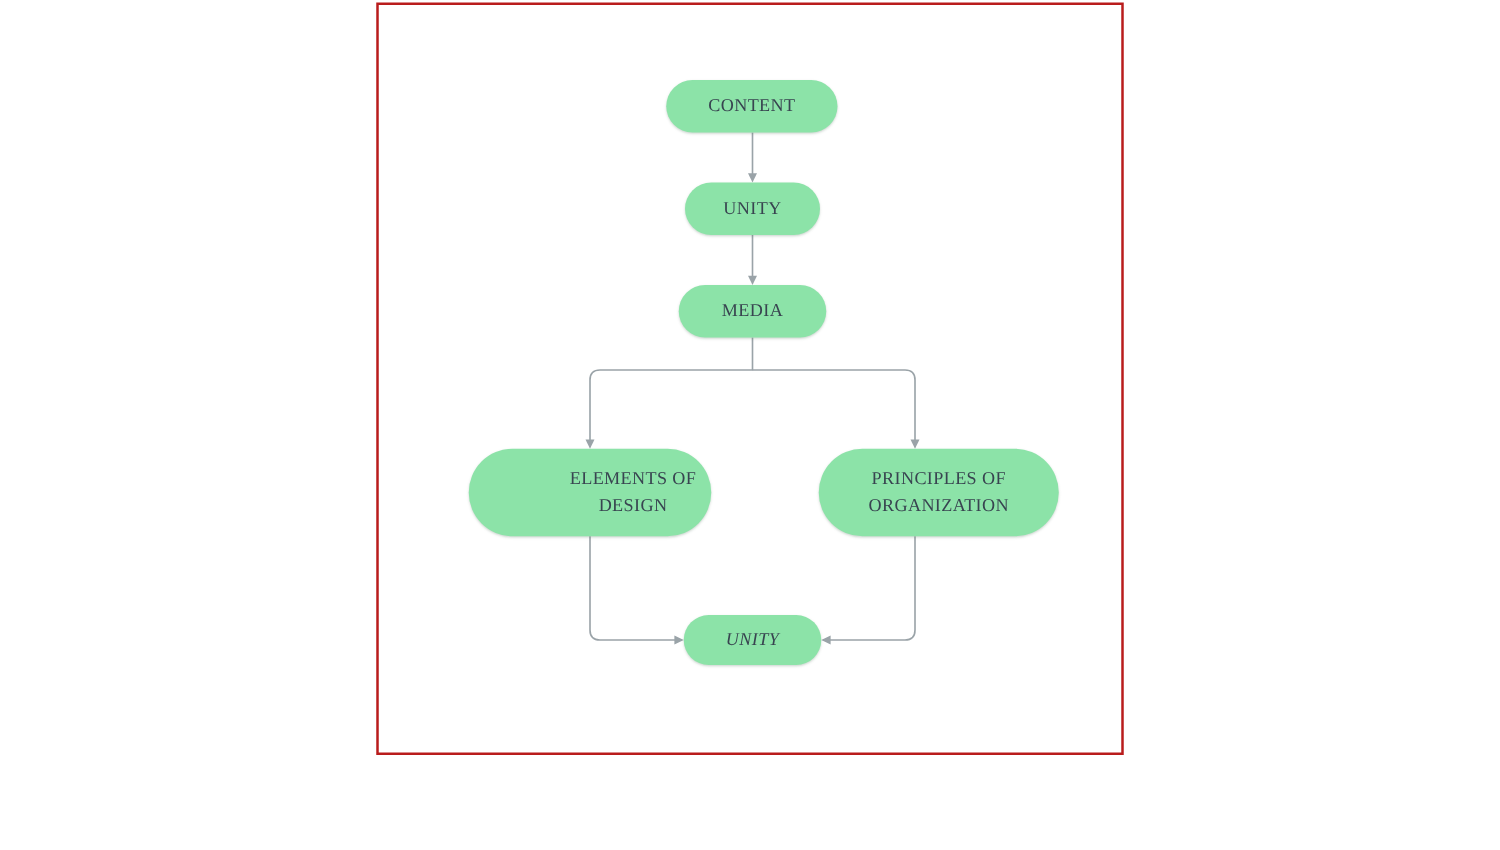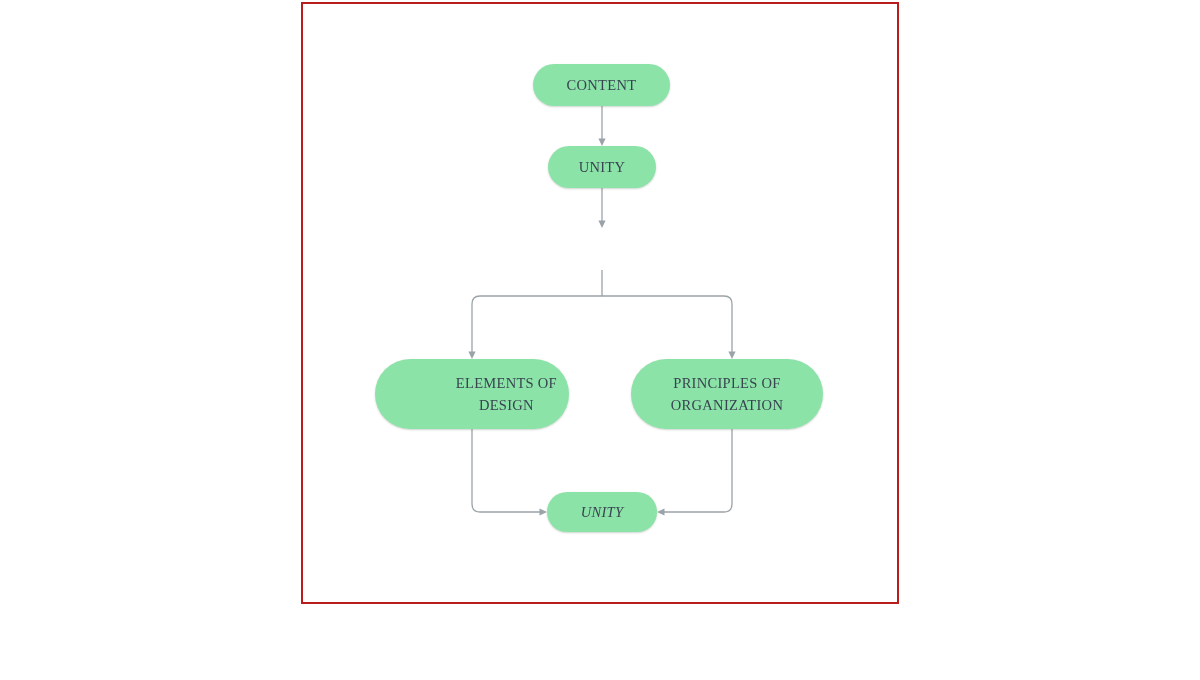--- a/index.html
+++ b/index.html
@@ -69,21 +69,21 @@
   .node .node-label {
     display: block;
     padding: 0 12px;
     white-space: pre-line;
   }
 
   #node-content  { left: 230px; top: 60px;  width: 137px; height: 42px; }
   #node-form     { left: 245px; top: 142px; width: 108px; height: 42px; }
   #node-media    { left: 240px; top: 224px; width: 118px; height: 42px; }
   #node-elements { left:  72px; top: 355px; width: 194px; height: 70px; justify-content: flex-end; }
-  #node-principles{left: 328px; top: 355px; width: 192px; height: 70px; }
+  #node-principles{left: 352px; top: 355px; width: 192px; height: 70px; }
   #node-unity    { left: 244px; top: 488px; width: 110px; height: 40px; font-style: italic; }
 </style>
 </head>
 <body>
 
 <div id="diagram-frame">
 
   <svg id="connector-layer" viewBox="0 0 598 602" width="598" height="602" xmlns="http://www.w3.org/2000/svg">
 
     <g>
@@ -118,20 +118,23 @@
   </svg>
 
   <div class="node" id="node-content">
     <span class="node-label">CONTENT</span>
   </div>
 
   <div class="node" id="node-form">
     <span class="node-label">UNITY</span>
   </div>
 
+  <div class="node" id="node-media">
+    <span class="node-label">MEDIA</span>
+  </div>
 
   <div class="node" id="node-elements">
     <span class="node-label">ELEMENTS OF
 DESIGN</span>
   </div>
 
   <div class="node" id="node-principles">
     <span class="node-label">PRINCIPLES OF
 ORGANIZATION</span>
   </div>

